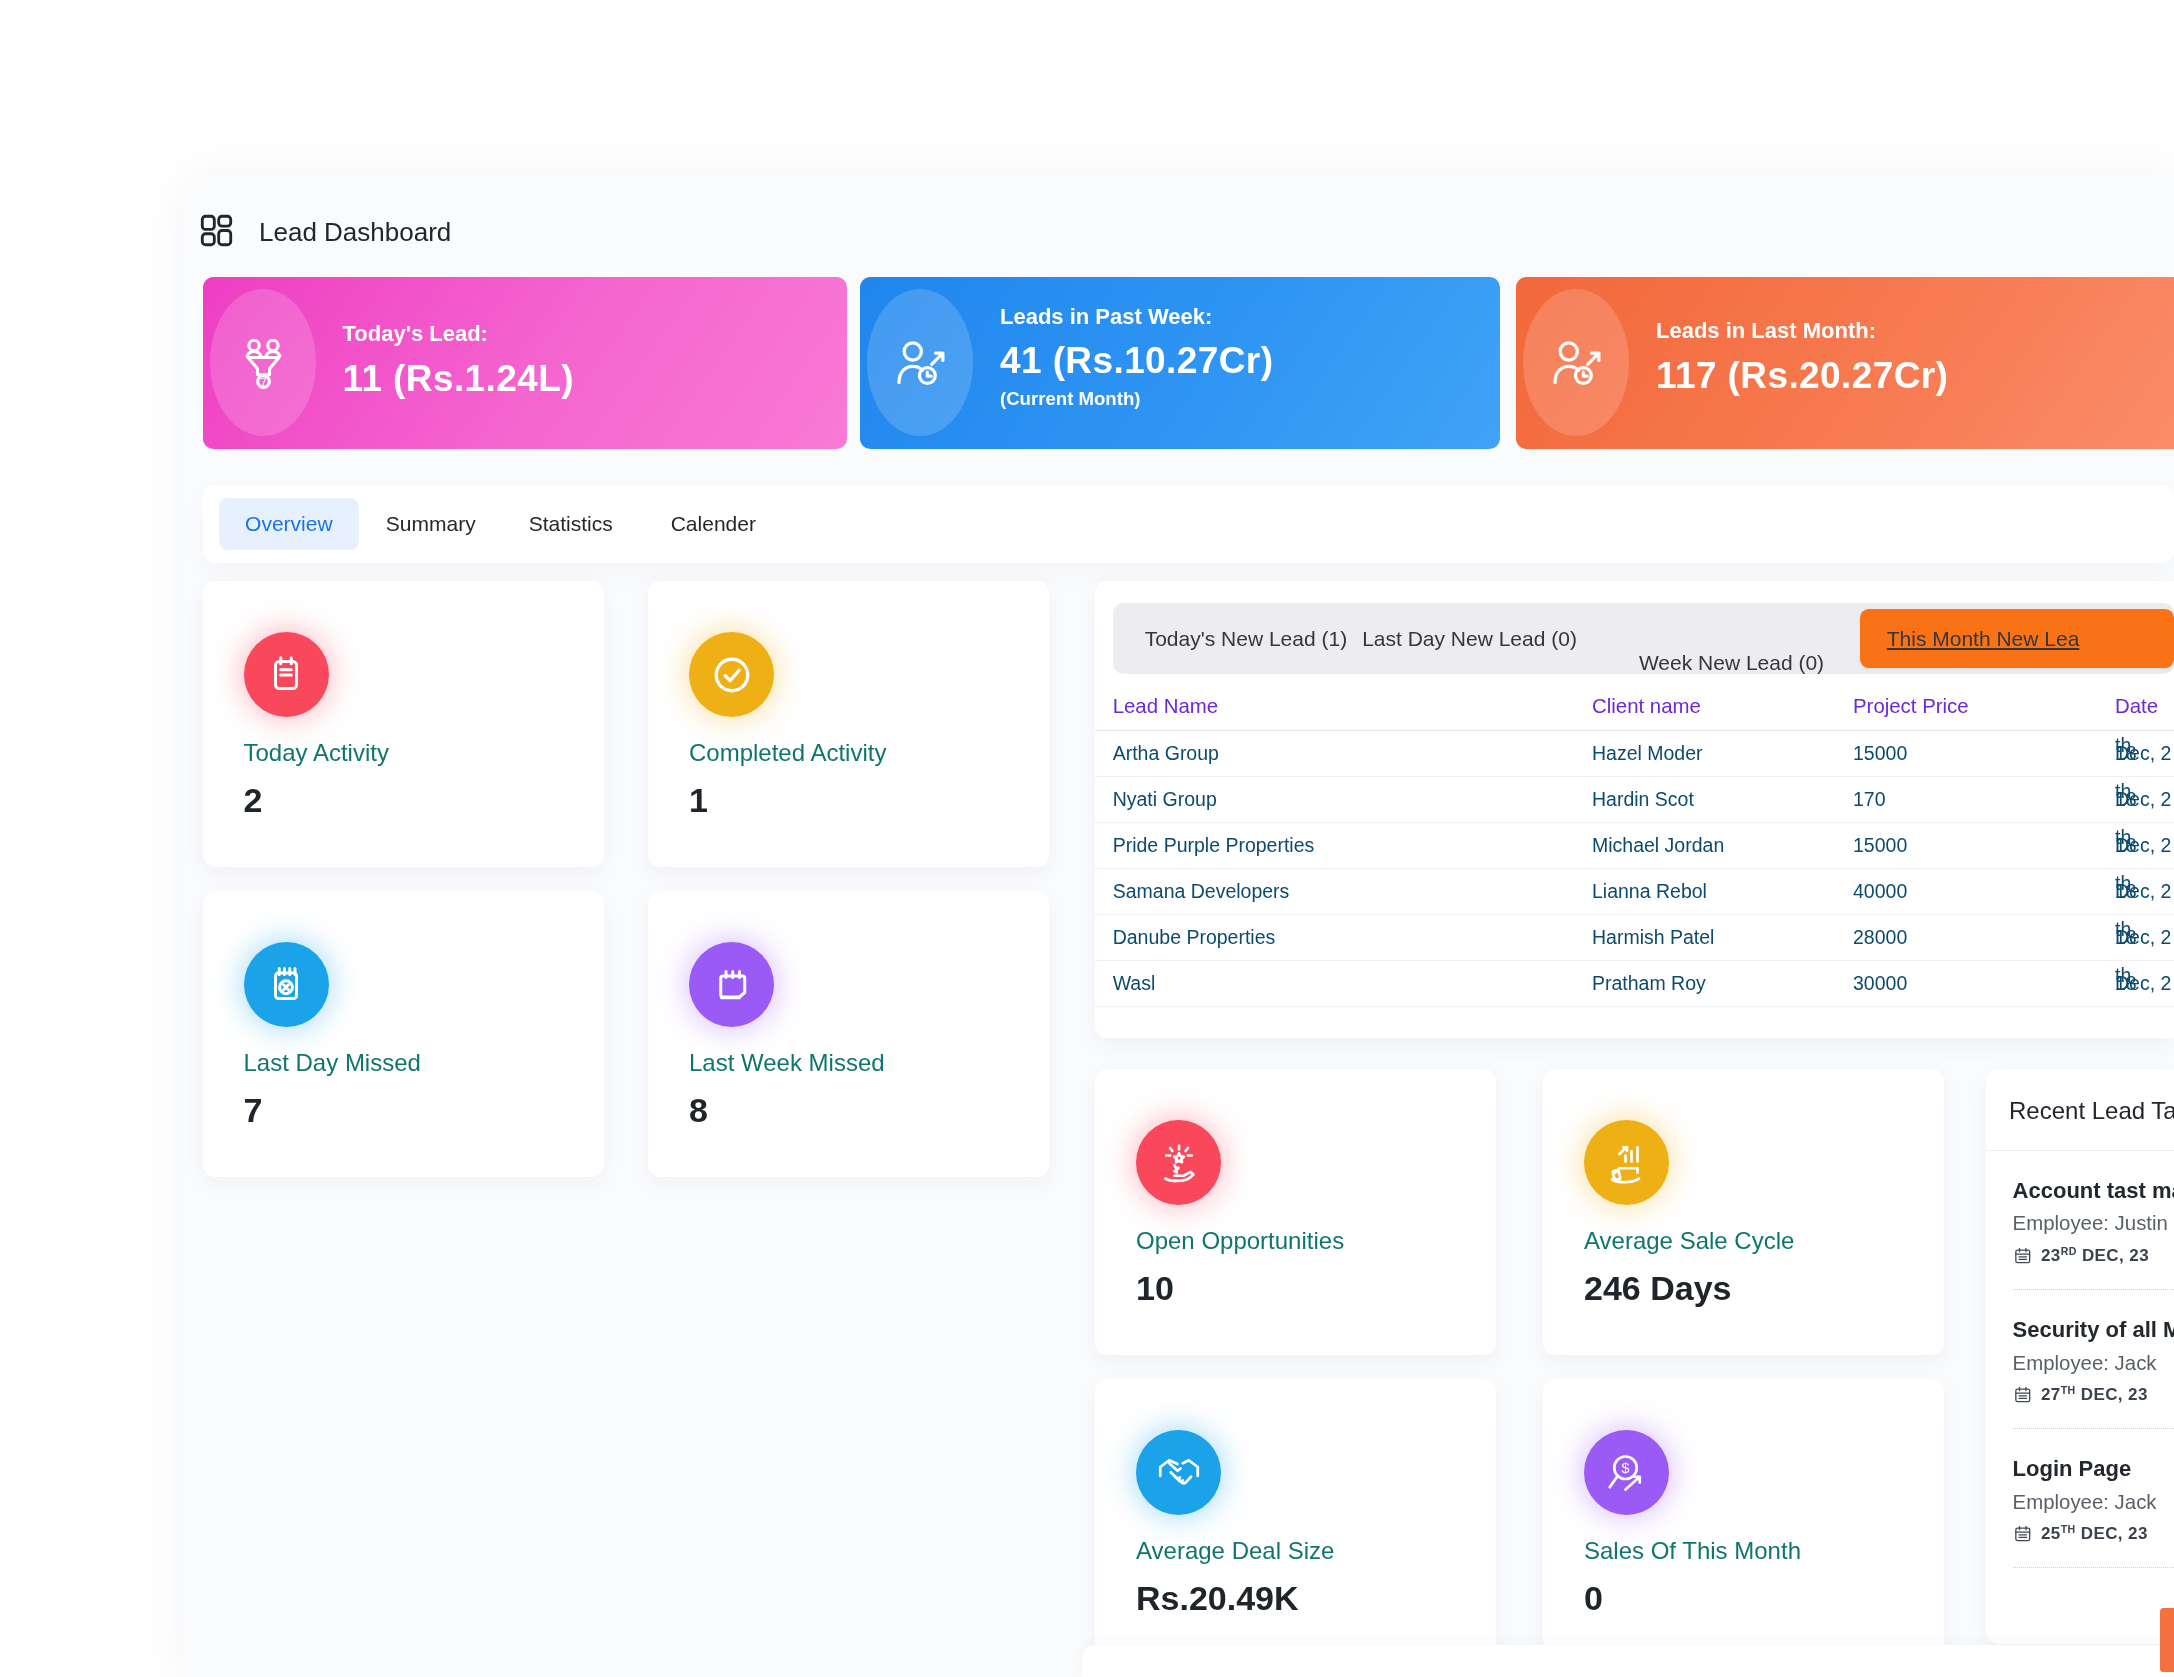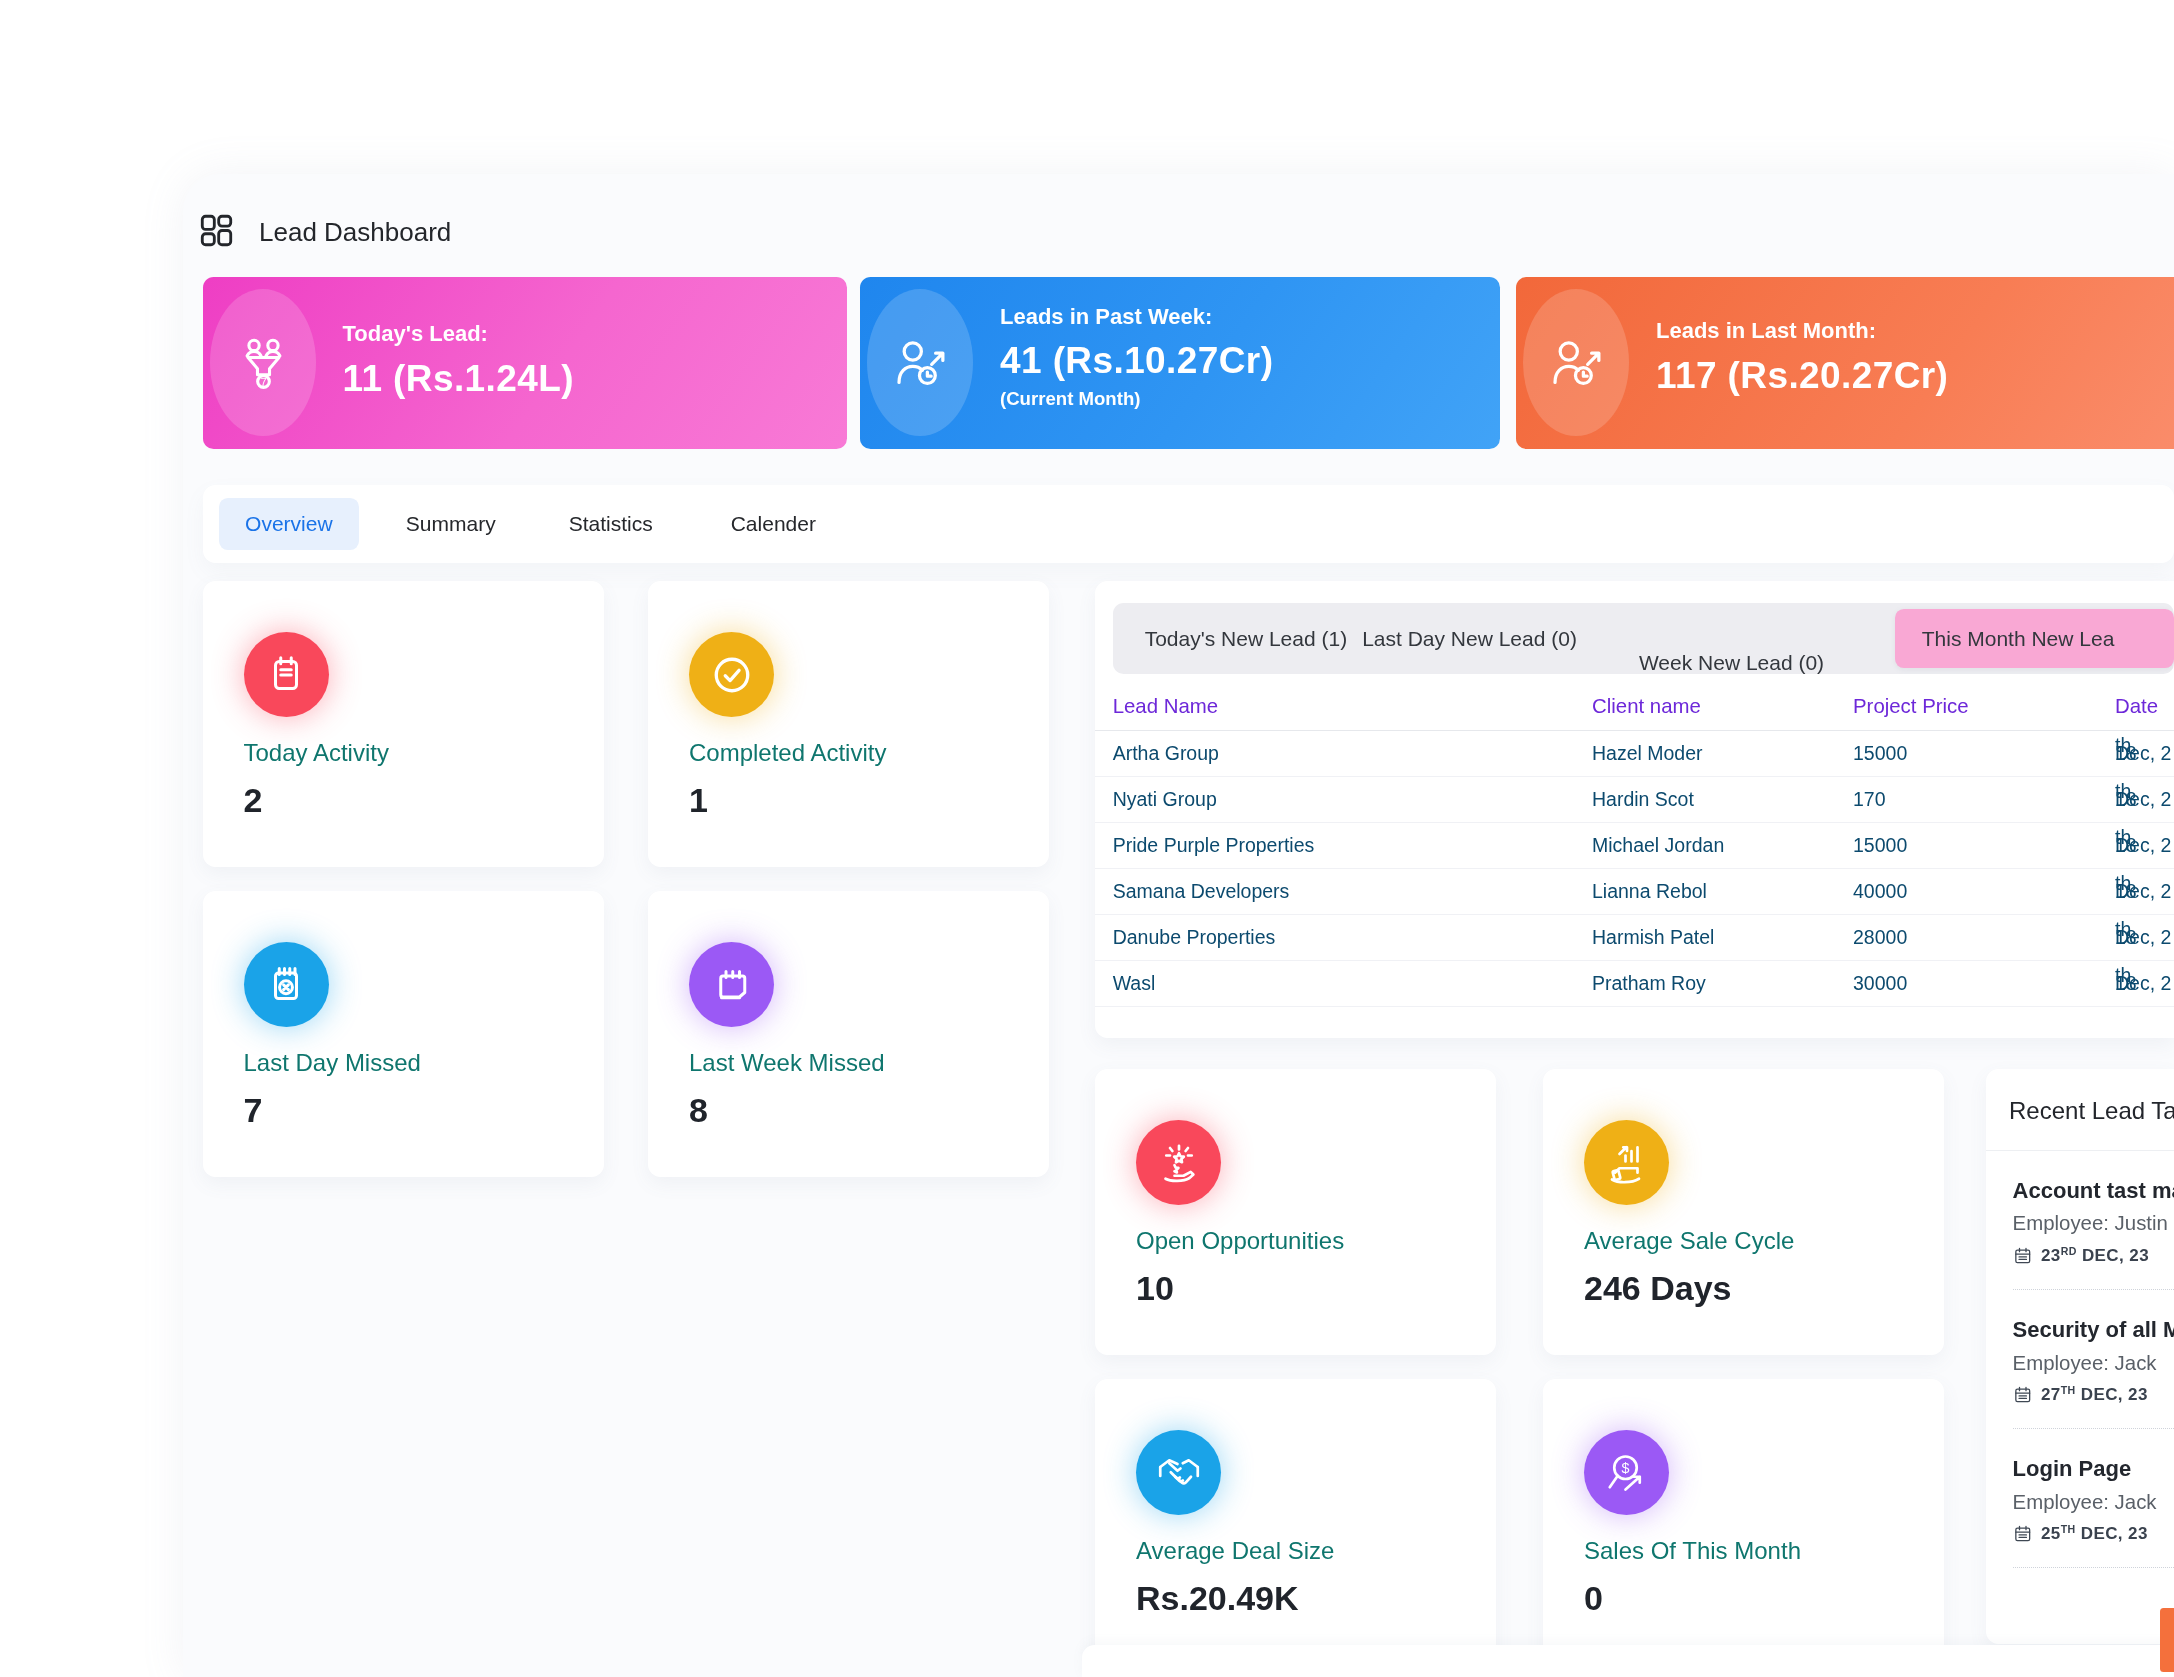--- a/index.html
+++ b/index.html
@@ -25,21 +25,21 @@
     background:rgba(255,255,255,.17);}
   .gcard svg.gicon{position:absolute;left:33px;top:59px;width:55px;height:55px;}
   .gcard .txt{position:absolute;left:140px;}
   .gc0 .txt{top:44px;} .gc1 .txt{top:26.6px;} .gc2 .txt{top:41px;}
   .glabel{font-size:22px;font-weight:700;margin-bottom:10.6px;}
   .gvalue{font-size:37px;font-weight:700;letter-spacing:0.4px;line-height:41px;}
   .gnote{font-size:18.6px;font-weight:700;margin-top:7px;}
   
   .navbar{position:absolute;left:19.5px;top:311px;right:0;height:78px;background:#fff;
     border-radius:12.4px;display:flex;align-items:center;padding-left:16px;
-    box-shadow:0 8.9px 21px rgba(120,130,150,.06);gap:20px;}
+    box-shadow:0 8.9px 21px rgba(120,130,150,.06);}
   .ntab{font-size:21px;color:#26282c;cursor:default;white-space:nowrap;}
   .ntab.pill{background:#e7f0fd;color:#1a73e8;font-weight:500;border-radius:8.9px;padding:14px 26.6px;}
   .nt2{margin-left:26.6px;} .nt3{margin-left:53px;} .nt4{margin-left:58px;}
   
   .scard{position:absolute;width:401px;height:286px;background:#fff;border-radius:12.4px;
     box-shadow:0 7px 19.5px rgba(99,110,140,.07);}
   .ac0{left:19.5px;top:407px;} .ac1{left:465px;top:407px;}
   .ac2{left:19.5px;top:717px;} .ac3{left:465px;top:717px;}
   .mc0{left:912px;top:895px;} .mc1{left:1360px;top:895px;}
   .mc2{left:912px;top:1205px;} .mc3{left:1360px;top:1205px;}
@@ -52,22 +52,22 @@
   .ic-purple{background:#9b59f5;box-shadow:0 0 32px rgba(155,89,245,.45);}
   .slabel{position:absolute;left:41px;top:158px;font-size:24px;color:#0f766e;}
   .sval{position:absolute;left:41px;top:200px;font-size:34px;font-weight:700;color:#20242b;}
   
   .tcard{position:absolute;left:912px;top:407px;right:0;height:457px;background:#fff;
     border-radius:12.4px 0 0 12.4px;box-shadow:0 7px 19.5px rgba(99,110,140,.07);overflow:hidden;}
   .ttabs{margin:22px 0 0 17.7px;height:71px;background:#ededf1;border-radius:10.6px;
     display:flex;align-items:center;overflow:hidden;white-space:nowrap;}
   .ttab{font-size:21px;color:#33373d;}
   .tt1{margin-left:32px;} .tt2{margin-left:15px;} .tt3{margin-left:62px;margin-top:48px;}
-  .ttactive{margin-left:71px;background:#f9a8d4;border-radius:8.9px;padding:17.7px 26.6px;width:319px;
-    box-shadow:0 1.8px 5.3px rgba(120,130,150,.10);}
+  .ttactive{margin-left:36px;background:#f97316;border-radius:8.9px;padding:17.7px 26.6px;width:319px;
+    box-shadow:0 1.8px 5.3px rgba(120,130,150,.10);text-decoration:underline;}
   .thead{position:relative;height:35px;margin-top:21px;border-bottom:1.8px solid #e6e8ec;}
   .thead span{position:absolute;font-size:20.4px;font-weight:400;color:#6d28d9;}
   .trow{position:relative;height:45px;border-bottom:0.9px solid #f0f1f5;}
   .trow span{position:absolute;font-size:19.5px;color:#0c4a6e;line-height:45px;white-space:nowrap;}
   .col-lead{left:17.7px;} .col-client{left:497px;} .col-price{left:758px;} .col-date{left:1020px;}
   .sup{font-size:12.4px;position:relative;top:-8px;}
   
   .rpanel{position:absolute;left:1803px;top:895px;right:0;height:575px;background:#fff;
     border-radius:12.4px 0 0 12.4px;box-shadow:0 7px 19.5px rgba(99,110,140,.07);overflow:hidden;}
   .rtitle{margin:28px 0 0 23px;font-size:24px;font-weight:500;color:#23262c;white-space:nowrap;}

